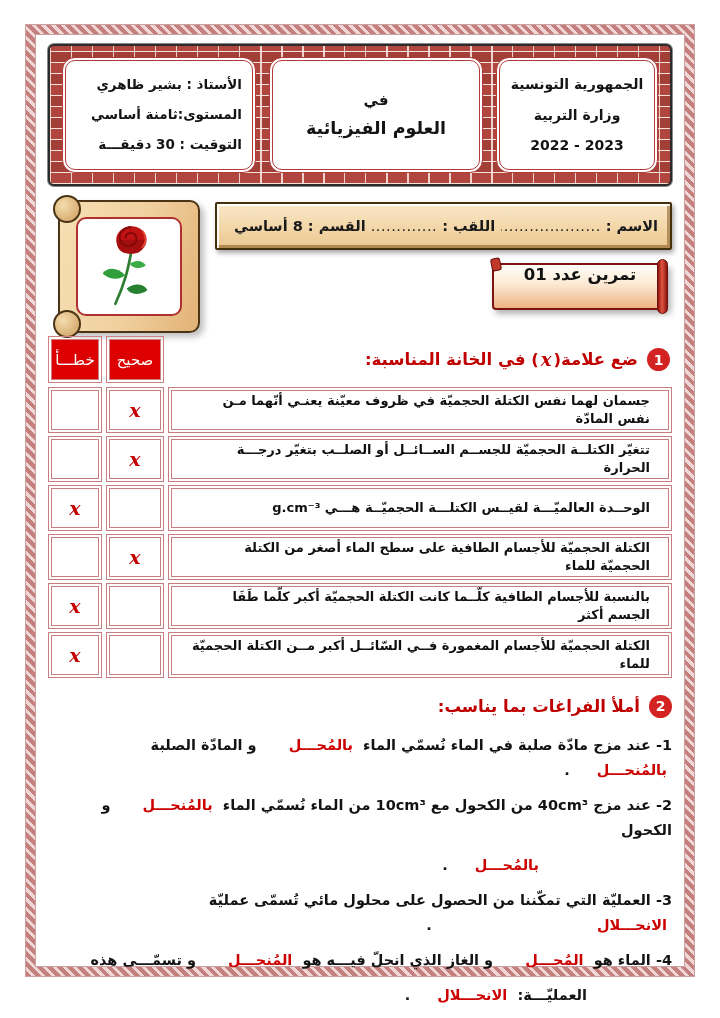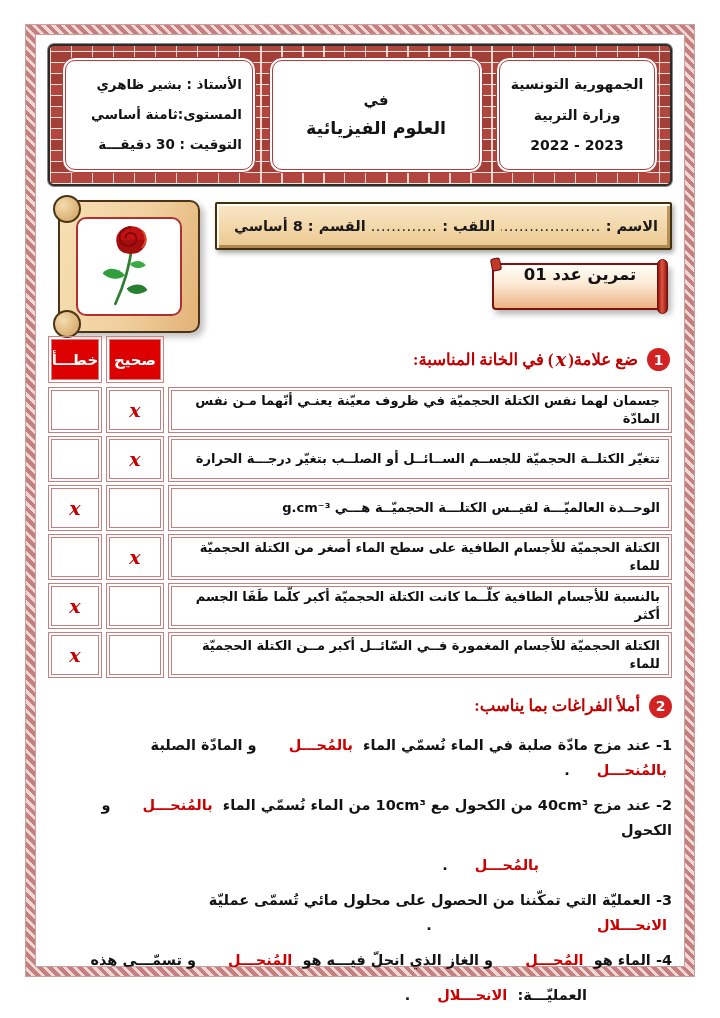--- a/index.html
+++ b/index.html
@@ -69,30 +69,30 @@
     background:#c0392b; border:1px solid #6b0e0e; border-radius:3px; transform:rotate(-12deg); }
   .badge-label { font-weight:bold; font-size:16.5px; color:#111; }
 
   
   .ex1 { position:absolute; left:48px; top:336px; width:624px; }
   .ex1-head { display:flex; gap:4px; height:47px; margin-bottom:4px; }
   .ex1-heading { flex:1; display:flex; align-items:center; padding-right:2px; }
   .num-badge { width:23px; height:23px; border-radius:50%; background:#d32222; color:#fff;
     display:inline-flex; align-items:center; justify-content:center;
     font-size:14px; font-weight:bold; margin-left:9px; flex:0 0 auto; }
-  .h-text { color:#c00000; font-weight:bold; font-size:16.5px;font-family:Liberation Serif, serif; }
+  .h-text { color:#c00000; font-weight:bold; font-size:16.5px; }
   .h-x { color:#c00000; font-weight:bold; font-style:italic; font-size:18px;
     font-family:"DejaVu Serif", serif; margin:0 2px; }
   .hdr-cell { width:58px; background:#dc0000; background-clip:padding-box;
-    border:4px double #cf8080; color:#fff; font-weight:bold; font-size:15px;
+    border:4px double #cf8080; color:#fff; font-weight:normal; font-size:15px;
     display:flex; align-items:center; justify-content:center; }
   .hdr-cell.wrong-col { width:54px; }
   .tf-row { display:flex; gap:4px; height:46px; margin-bottom:3px; }
   .stmt { flex:1; background:#fff; border:4px double #c87e7e; display:flex; align-items:center;
-    padding:0 8px; font-weight:bold; font-size:13px; color:#101010; line-height:1.35; }
+    padding:0 18px; font-weight:bold; font-size:13px; color:#101010; line-height:1.35; }
   .mark-cell { background:#fff; border:4px double #c87e7e; display:flex; align-items:center; justify-content:center;
     font-family:"DejaVu Serif", serif; font-style:italic; font-weight:bold; font-size:19px; color:#c40000; }
   .tf-row .mark-cell:nth-child(2) { width:58px; }
   .tf-row .mark-cell:nth-child(3) { width:54px; }
 
   
   .ex2 { position:absolute; left:52px; top:692px; width:620px; }
   .ex2-heading { display:flex; align-items:center; height:28px; margin-bottom:13px; }
   .fill-line { font-weight:bold; font-size:14.5px; color:#131313; line-height:25px; margin-bottom:10px; }
   .fill-line .ans { color:#cc0000; margin-left:27px; margin-right:5px; }

